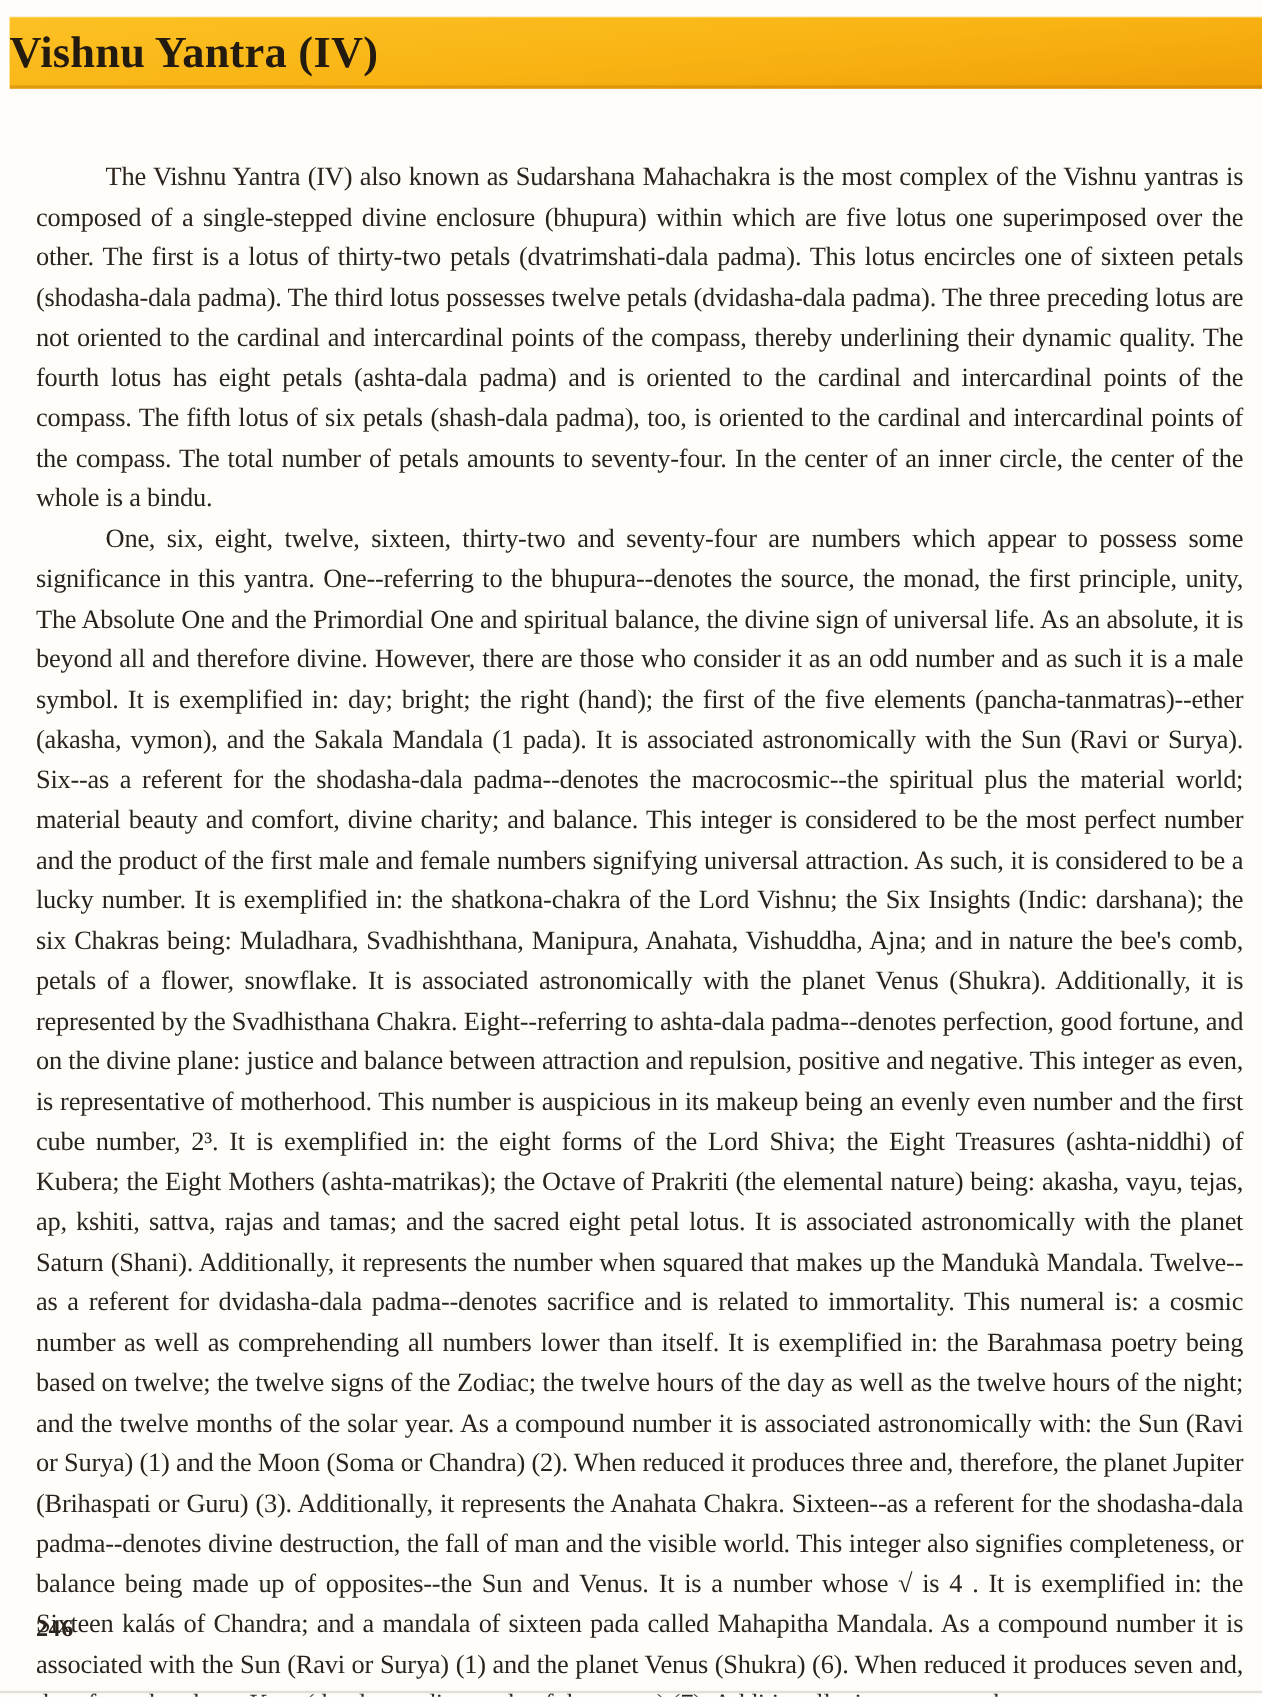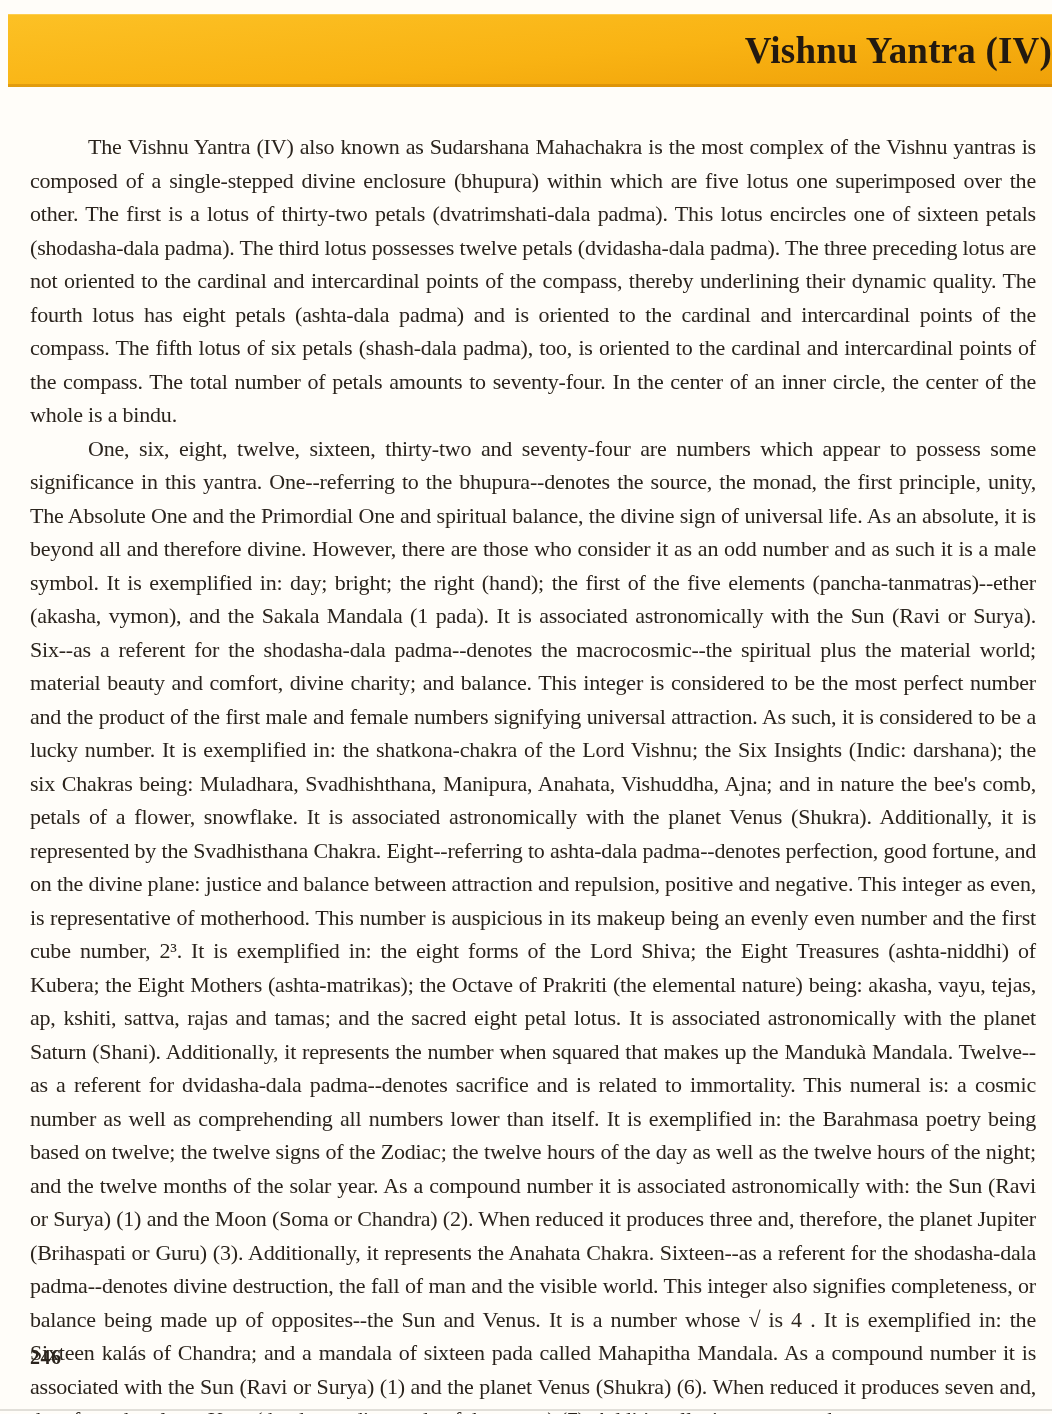--- a/index.html
+++ b/index.html
@@ -6,24 +6,24 @@
   body {
     width: 1052px; height: 1414px;
     background: #fffdf9;
     font-family: "Liberation Serif", serif;
     position: relative;
     overflow: hidden;
   }
   .banner {
     position: absolute;
     left: 8px; top: 14px;
-    width: 1044px; height: 73px;
+    width: 1044px; height: 60px;
     background: linear-gradient(175deg, #FCC125 0%, #F9B313 55%, #EFA008 100%);
     box-shadow: inset 0 -3px 0 rgba(180,110,0,0.35), inset 0 1px 0 rgba(255,220,120,0.5);
-    display: flex; align-items: center; justify-content: flex-end;
+    display: flex; align-items: center; justify-content: flex-start;
   }
   .banner h1 {
     margin: 0;
     font-size: 37px;
     font-weight: bold;
     letter-spacing: 0.2px;
     color: #231A10;
   }
   .article {
     position: absolute;

